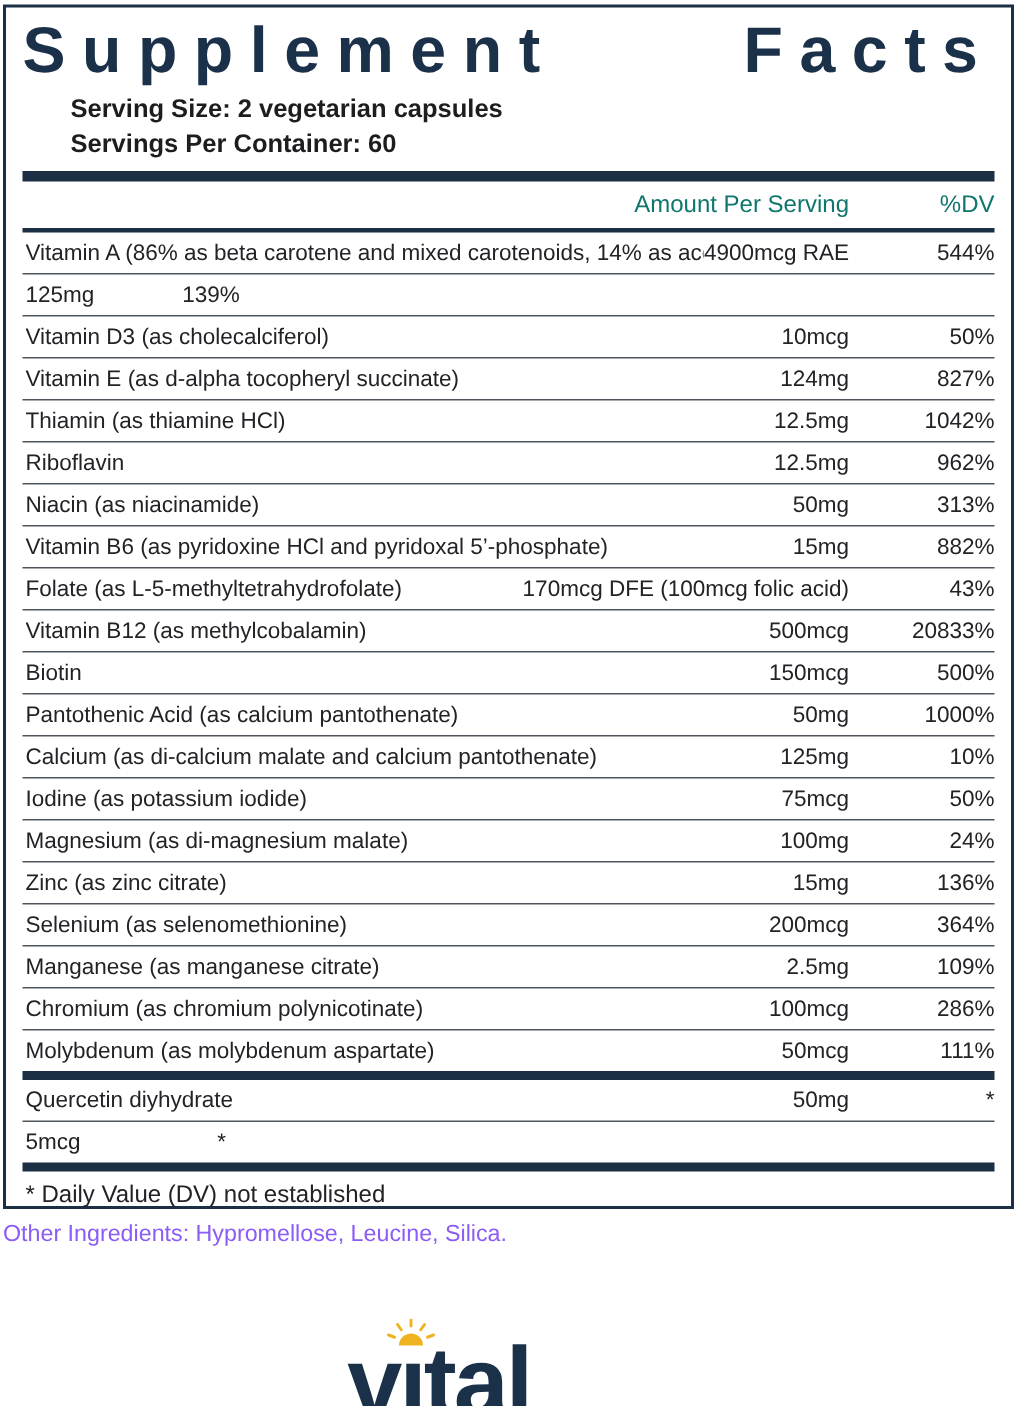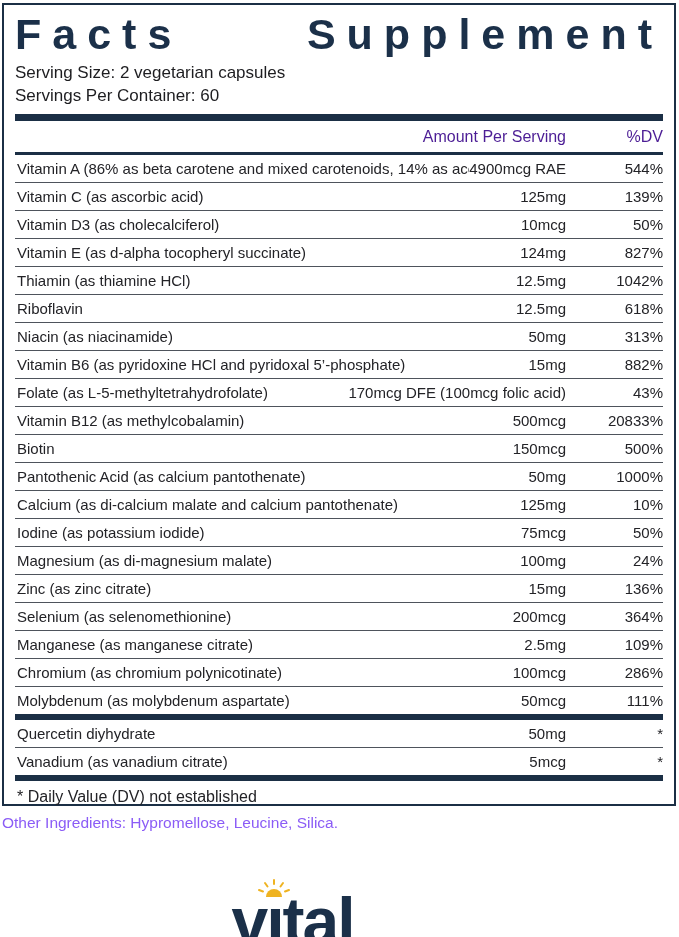--- a/index.html
+++ b/index.html
@@ -26,35 +26,36 @@
     font-size: 43px;
     line-height: 46px;
     color: #1b3049;
     letter-spacing: 11px;
     white-space: nowrap;
     overflow: hidden;
     margin-bottom: 4px;
   }
   .title-row span { display: inline-block; }
   .serving-line {
-    font-weight: 400;
+    font-weight: 700;
     font-size: 17px;
     line-height: 23px;
     color: #1d1d20;
+    margin-left: 32px;
   }
   .bar { background: #1b2f45; width: 100%; }
   .bar.thick { height: 7px; margin-top: 7px; }
   .bar.med   { height: 3px; }
   .bar.sep   { height: 6px; }
   .head-row {
     display: flex;
     align-items: center;
     padding: 7px 0 6px 0;
     font-size: 16px;
-    color: #4c1d95;
+    color: #0f766e;
   }
   .head-row .spacer { flex: 1; }
   .head-row .col-amt { text-align: right; }
   .head-row .col-dv  { width: 97px; text-align: right; }
   .t-row {
     display: flex;
     align-items: center;
     padding: 4px 0 4px 2px;
     border-bottom: 1px solid #4e545c;
     font-size: 15px;
@@ -108,22 +109,22 @@
     margin-top: -2px;
     margin-left: 6px;
     color: #1b3049;
   }
 </style>
 </head>
 <body>
 
 <div class="label-box">
   <div class="title-row">
+    <span>Supplement</span>
     <span>Facts</span>
-    <span>Supplement</span>
   </div>
   <div class="serving-line">Serving Size: 2 vegetarian capsules</div>
   <div class="serving-line">Servings Per Container: 60</div>
 
   <div class="bar thick"></div>
 
   <div class="head-row">
     <span class="spacer"></span>
     <span class="col-amt">Amount Per Serving</span>
     <span class="col-dv">%DV</span>
@@ -131,21 +132,20 @@
 
   <div class="bar med"></div>
 
   <div id="rows-main">
       <div class="t-row">
         <span class="n">Vitamin A (86% as beta carotene and mixed carotenoids, 14% as acetate)</span>
         <span class="a">4900mcg RAE</span>
         <span class="dv">544%</span>
       </div>
       <div class="t-row">
-        <span class="n">Vitamin C (as ascorbic acid)</span>
         <span class="a">125mg</span>
         <span class="dv">139%</span>
       </div>
       <div class="t-row">
         <span class="n">Vitamin D3 (as cholecalciferol)</span>
         <span class="a">10mcg</span>
         <span class="dv">50%</span>
       </div>
       <div class="t-row">
         <span class="n">Vitamin E (as d-alpha tocopheryl succinate)</span>
@@ -153,21 +153,21 @@
         <span class="dv">827%</span>
       </div>
       <div class="t-row">
         <span class="n">Thiamin (as thiamine HCl)</span>
         <span class="a">12.5mg</span>
         <span class="dv">1042%</span>
       </div>
       <div class="t-row">
         <span class="n">Riboflavin</span>
         <span class="a">12.5mg</span>
-        <span class="dv">618%</span>
+        <span class="dv">962%</span>
       </div>
       <div class="t-row">
         <span class="n">Niacin (as niacinamide)</span>
         <span class="a">50mg</span>
         <span class="dv">313%</span>
       </div>
       <div class="t-row">
         <span class="n">Vitamin B6 (as pyridoxine HCl and pyridoxal 5’-phosphate)</span>
         <span class="a">15mg</span>
         <span class="dv">882%</span>
@@ -236,21 +236,20 @@
 
   <div class="bar sep"></div>
 
   <div id="rows-extra">
       <div class="t-row">
         <span class="n">Quercetin diyhydrate</span>
         <span class="a">50mg</span>
         <span class="dv">*</span>
       </div>
       <div class="t-row">
-        <span class="n">Vanadium (as vanadium citrate)</span>
         <span class="a">5mcg</span>
         <span class="dv">*</span>
       </div>
     </div>
 
   <div class="bar sep"></div>
 
   <div class="footnote">* Daily Value (DV) not established</div>
 </div>
 

